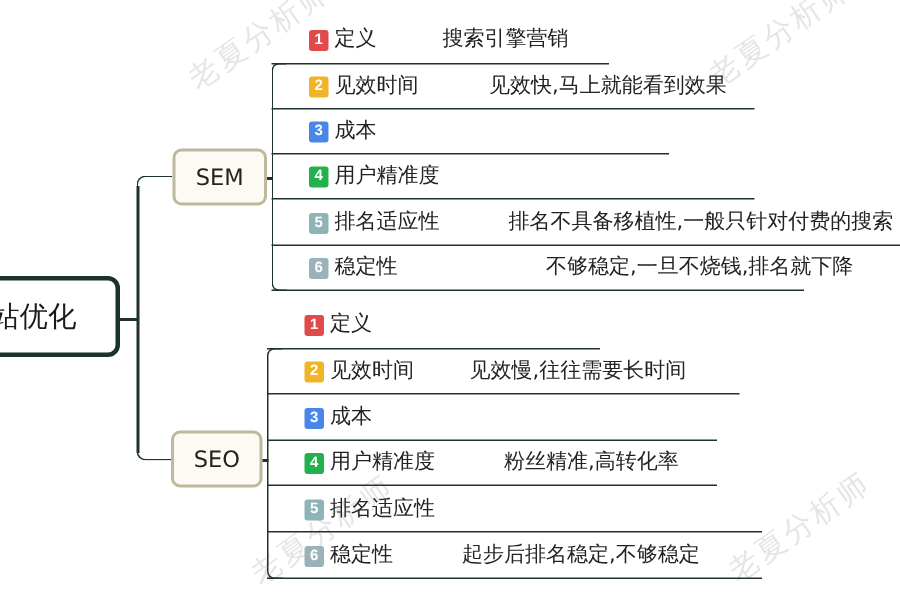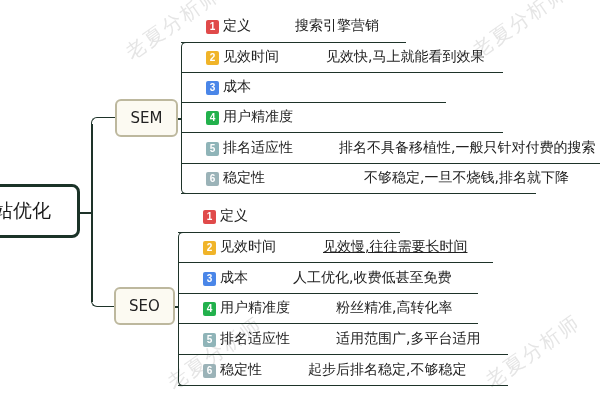--- a/index.html
+++ b/index.html
@@ -108,39 +108,37 @@
 <div class="bracket" style="left:178px;top:232px;width:10px;height:154px;"></div>
 
 <div class="row" style="left:178px;top:203px;width:222px;">
   <div class="badge" style="left:25px;top:7px;background:#e04a4a;">1</div>
   <div class="label" style="left:42px;top:4px;">定义</div>
   <div class="uline" style="width:222px;"></div>
 </div>
 <div class="row" style="left:178px;top:233px;width:315px;">
   <div class="badge" style="left:25px;top:8px;background:#f0b429;">2</div>
   <div class="label" style="left:42px;top:5px;">见效时间</div>
-  <div class="desc" style="left:145px;top:5px;text-decoration:underline;">见效慢,往往需要长时间</div>
+  <div class="desc" style="left:135px;top:5px;">见效慢,往往需要长时间</div>
   <div class="uline" style="width:315px;"></div>
 </div>
 <div class="row" style="left:178px;top:264px;width:300px;">
   <div class="badge" style="left:25px;top:8px;background:#4a86e8;">3</div>
   <div class="label" style="left:42px;top:5px;">成本</div>
-  <div class="desc" style="left:115px;top:5px;">人工优化,收费低甚至免费</div>
   <div class="uline" style="width:300px;"></div>
 </div>
 <div class="row" style="left:178px;top:294px;width:300px;">
   <div class="badge" style="left:25px;top:8px;background:#22b14c;">4</div>
   <div class="label" style="left:42px;top:5px;">用户精准度</div>
   <div class="desc" style="left:158px;top:5px;">粉丝精准,高转化率</div>
   <div class="uline" style="width:300px;"></div>
 </div>
 <div class="row" style="left:178px;top:325px;width:330px;">
   <div class="badge" style="left:25px;top:8px;background:#8fb4b8;">5</div>
   <div class="label" style="left:42px;top:5px;">排名适应性</div>
-  <div class="desc" style="left:158px;top:5px;">适用范围广,多平台适用</div>
   <div class="uline" style="width:330px;"></div>
 </div>
 <div class="row" style="left:178px;top:356px;width:330px;">
   <div class="badge" style="left:25px;top:8px;background:#9bb3b8;">6</div>
   <div class="label" style="left:42px;top:5px;">稳定性</div>
   <div class="desc" style="left:130px;top:5px;">起步后排名稳定,不够稳定</div>
   <div class="uline" style="width:330px;"></div>
 </div>
 
 </body></html>

